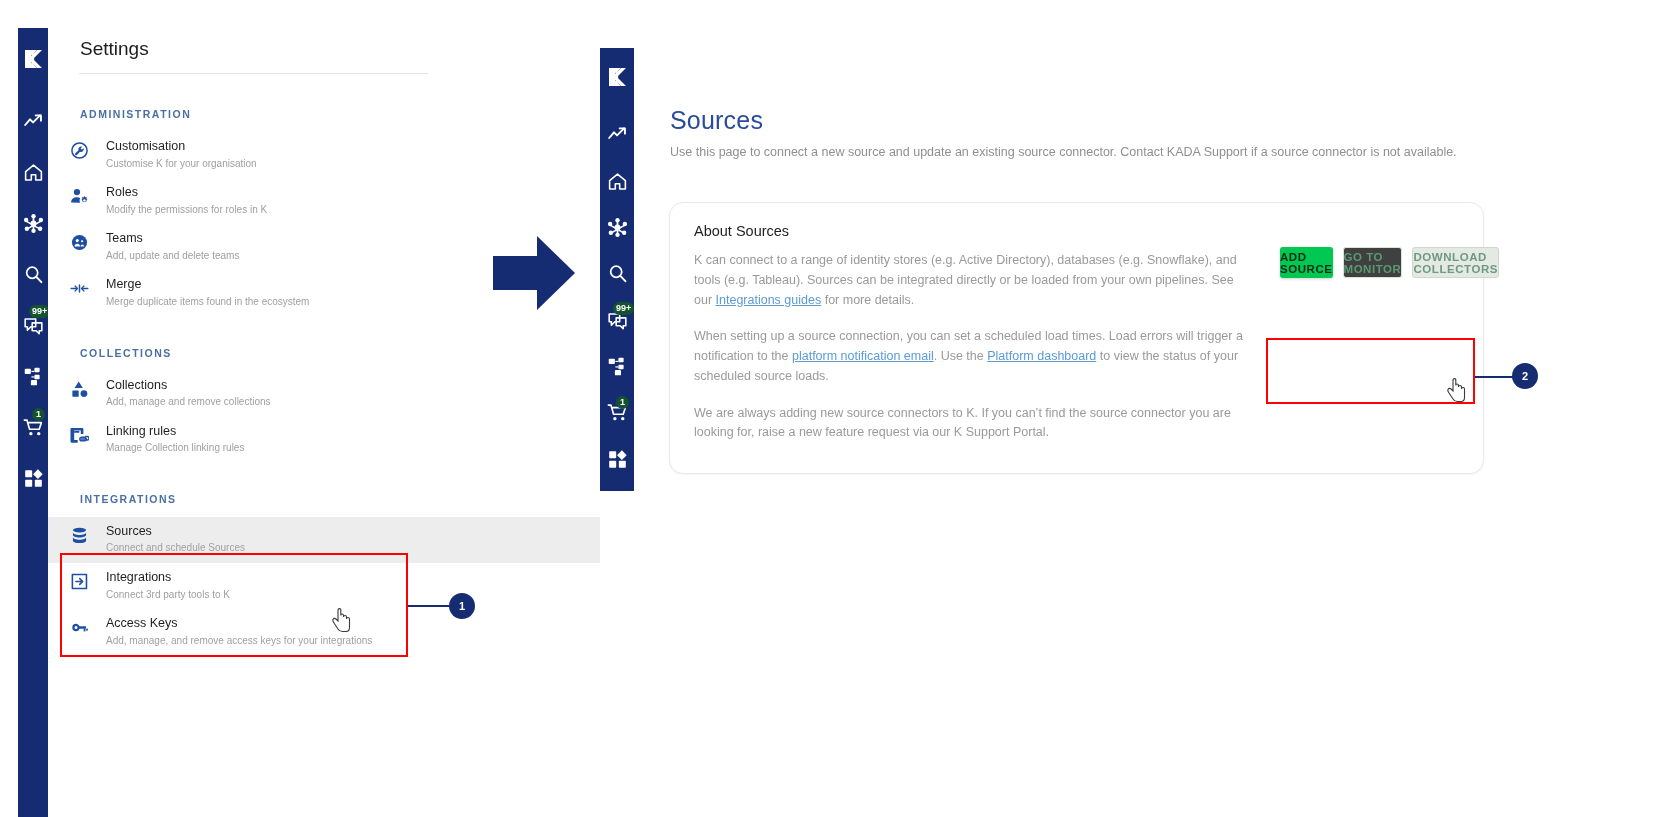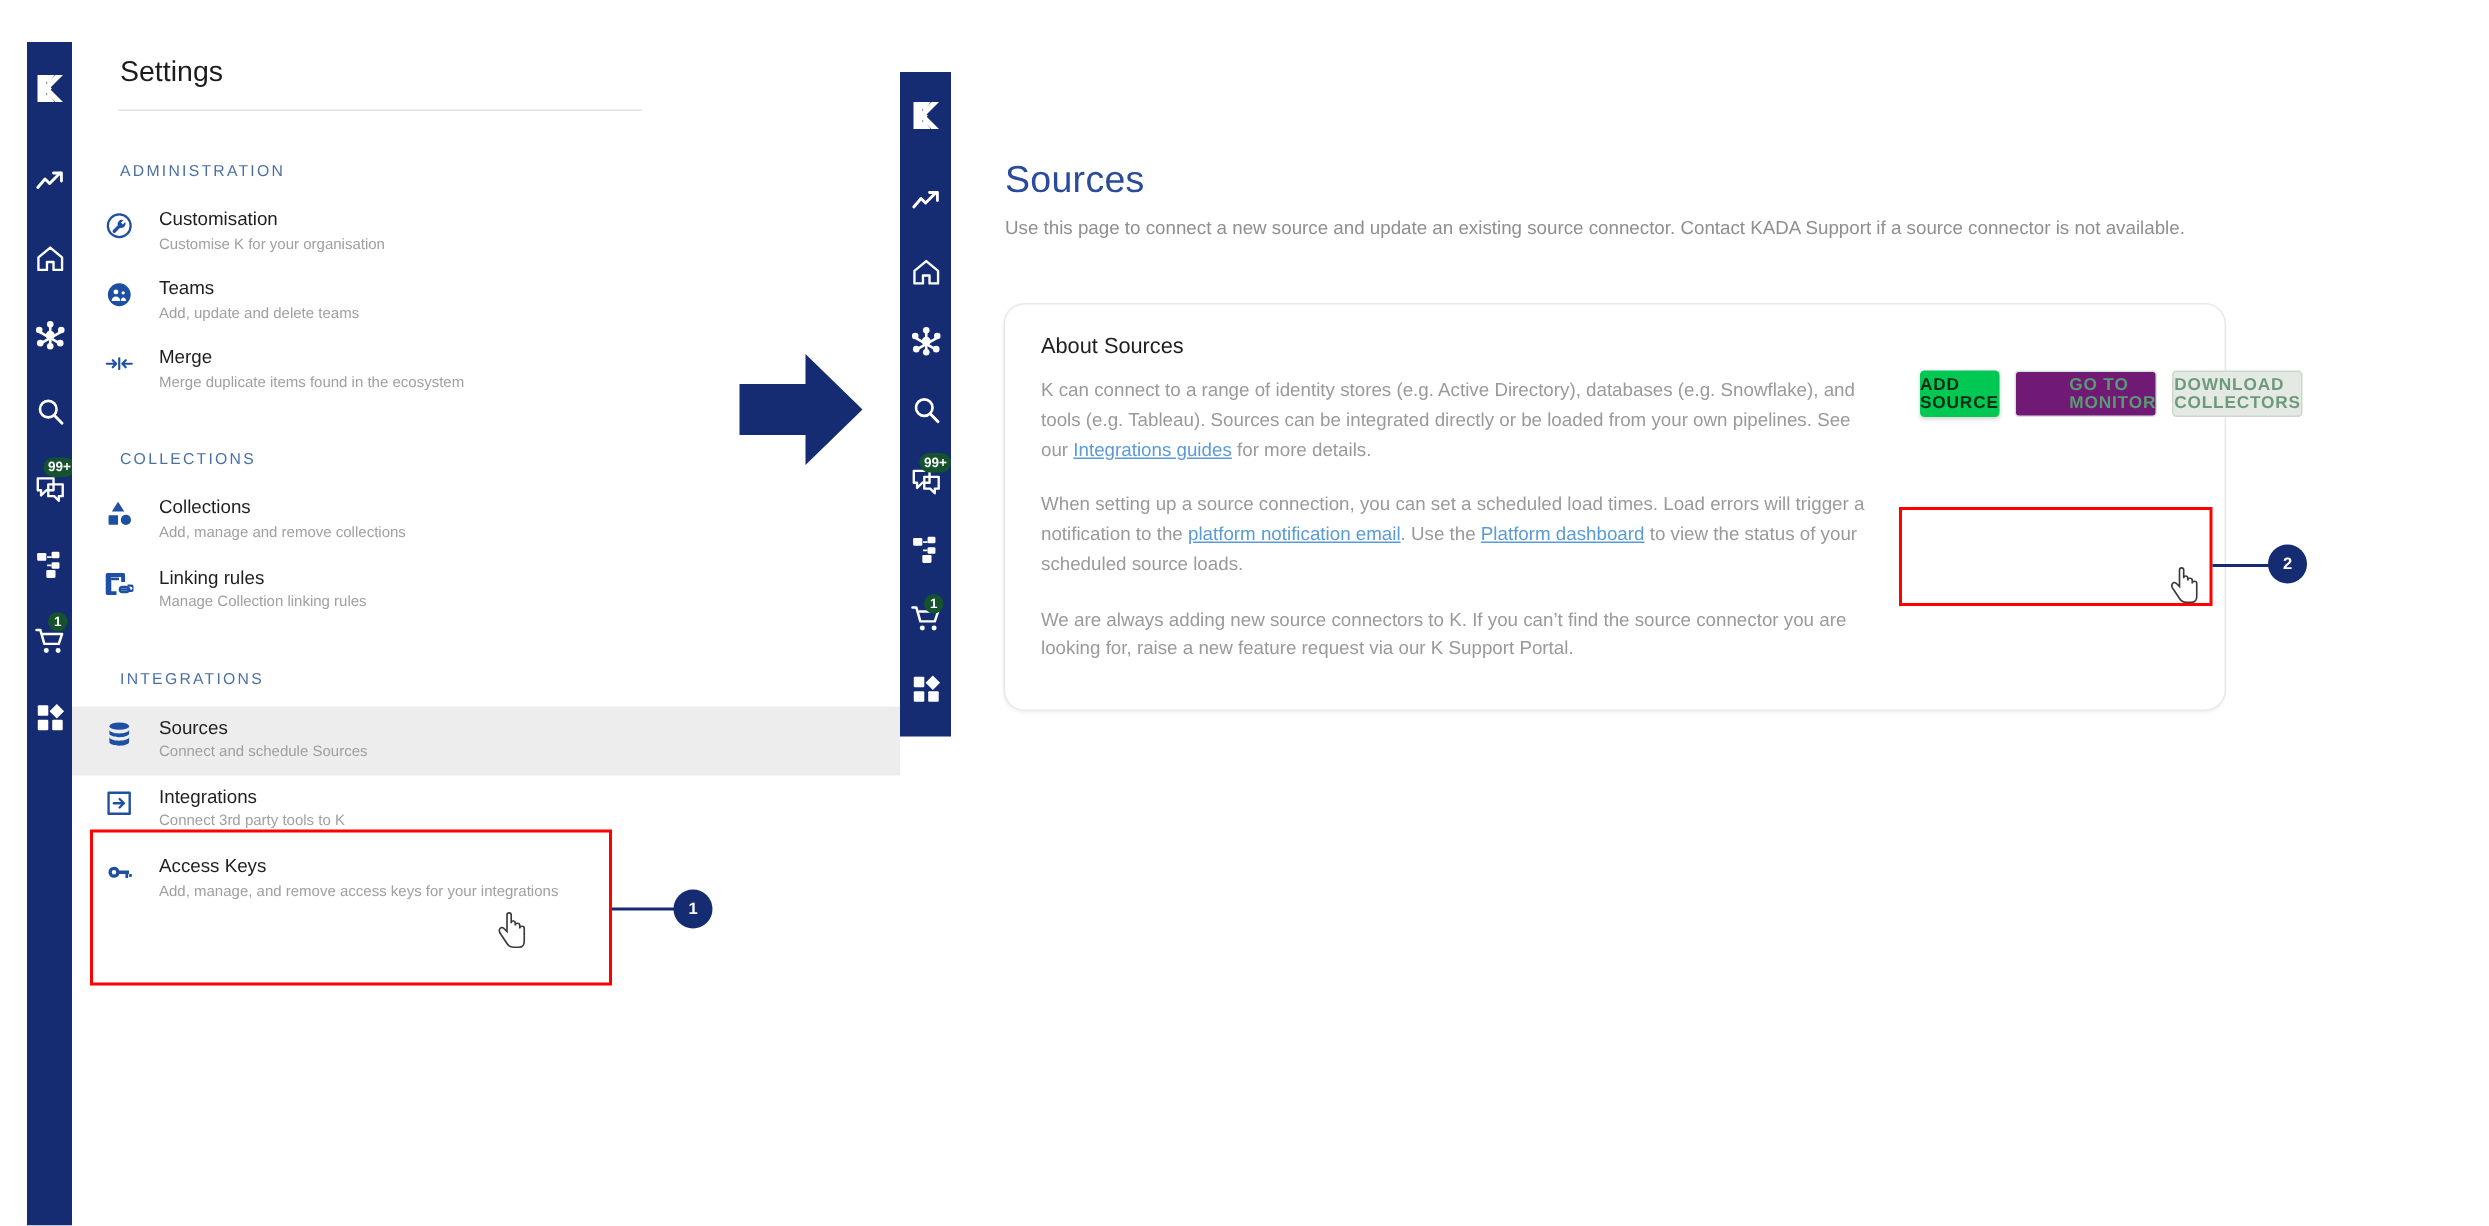--- a/index.html
+++ b/index.html
@@ -53,21 +53,21 @@
   .settings-title {
     position: absolute; left: 32px; top: 38px;
     font-size: 19px; color: #1c1c1c; font-weight: 400;
   }
   .settings-rule {
     position: absolute; left: 31px; top: 73px; width: 349px; height: 1px;
     background: #e3e3e3;
   }
   .sec-head {
     font-size: 10.5px; letter-spacing: 1.5px; color: #4a6fa5;
-    font-weight: 400; text-transform: uppercase;
+    font-weight: 700; text-transform: uppercase;
   }
   .menu-row {
     display: flex; align-items: flex-start;
     padding: 7px 10px 7px 22px;
     gap: 14px;
   }
   .menu-row.active { background: #ededed; }
   .menu-ico { width: 22px; flex: 0 0 22px; padding-top: 2px; }
   .menu-ico svg { display:block; }
   .menu-title { font-size: 12.5px; color: #1f1f1f; line-height: 1.25; }
@@ -109,21 +109,21 @@
     display: flex; flex-direction: row; gap: 10px; width: 180px;
   }
   .btn {
     height: 31px; border-radius: 3px;
     font-size: 11.5px; letter-spacing: .55px; font-weight: 600;
     display: flex; align-items: center; justify-content: center;
     cursor: pointer; font-family: "Liberation Sans", sans-serif;
   }
   .btn-primary { background: #00C853; color: #0d2b16; border: none;
     box-shadow: 0 1px 3px rgba(0,0,0,.18); }
-  .btn-outline { background: #701a75; color: #5a9a73; border: 1px solid #d7e3d9; padding-left: 36px; }
+  .btn-outline { background: #404040; color: #5a9a73; border: 1px solid #d7e3d9; }
   .btn-ghost   { background: #e4e9e4; color: #6e9a7c; border: 1px solid #cdd8cd; }
 
   
   .hl-box { position: absolute; border: 2px solid #FF0000; }
   .anno-line { position: absolute; background: #152C73; height: 2px; }
   .anno-dot {
     position: absolute; width: 26px; height: 26px; border-radius: 50%;
     background: #152C73; color: #fff; font-size: 11px; font-weight: bold;
     display: flex; align-items: center; justify-content: center;
   }
@@ -231,20 +231,37 @@
             </svg>
           </span>
         <span style="flex:1">
           <span class="menu-title" style="display:block">Customisation</span>
           <span class="menu-sub" style="display:block">Customise K for your organisation</span>
         </span>
       </div>
         <div class="menu-row">
         <span class="menu-ico">
             <svg width="19" height="19" viewBox="0 0 24 24">
+              <g fill="#1E4FA3">
+                <circle cx="8.8" cy="6.4" r="4"></circle>
+                <path d="M1.4 19.5 c0 -4.2 3.4 -6.6 7.4 -6.6 c1.5 0 2.9 0.34 4.1 0.95 c-0.5 0.9 -0.8 1.95 -0.8 3.05 c0 1.1 0.3 2.1 0.8 3 z"></path>
+                <circle cx="18.2" cy="16.9" r="2.1"></circle>
+                <path d="M18.2 11.5 l1.05 1.45 l1.75 -0.3 l-0.3 1.75 l1.45 1.05 l-1.45 1.05 l0.3 1.75 l-1.75 -0.3 l-1.05 1.45 l-1.05 -1.45 l-1.75 0.3 l0.3 -1.75 l-1.45 -1.05 l1.45 -1.05 l-0.3 -1.75 l1.75 0.3 z" fill-opacity="1"></path>
+                <circle cx="18.2" cy="16.9" r="1.55" fill="#ffffff"></circle>
+              </g>
+            </svg>
+          </span>
+        <span style="flex:1">
+          <span class="menu-title" style="display:block">Roles</span>
+          <span class="menu-sub" style="display:block">Modify the permissions for roles in K</span>
+        </span>
+      </div>
+        <div class="menu-row">
+        <span class="menu-ico">
+            <svg width="19" height="19" viewBox="0 0 24 24">
               <circle cx="12" cy="12" r="9.6" fill="#1E4FA3"></circle>
               <g fill="#ffffff">
                 <circle cx="9.2" cy="9.6" r="2"></circle>
                 <circle cx="15.3" cy="10.4" r="1.4"></circle>
                 <path d="M5.6 17.2 c0 -2.4 1.7 -3.7 3.6 -3.7 s3.6 1.3 3.6 3.7 z"></path>
                 <path d="M13.3 17.2 c0 -1.7 1 -2.8 2.2 -2.8 s2.2 1.1 2.2 2.8 z"></path>
               </g>
             </svg>
           </span>
         <span style="flex:1">

